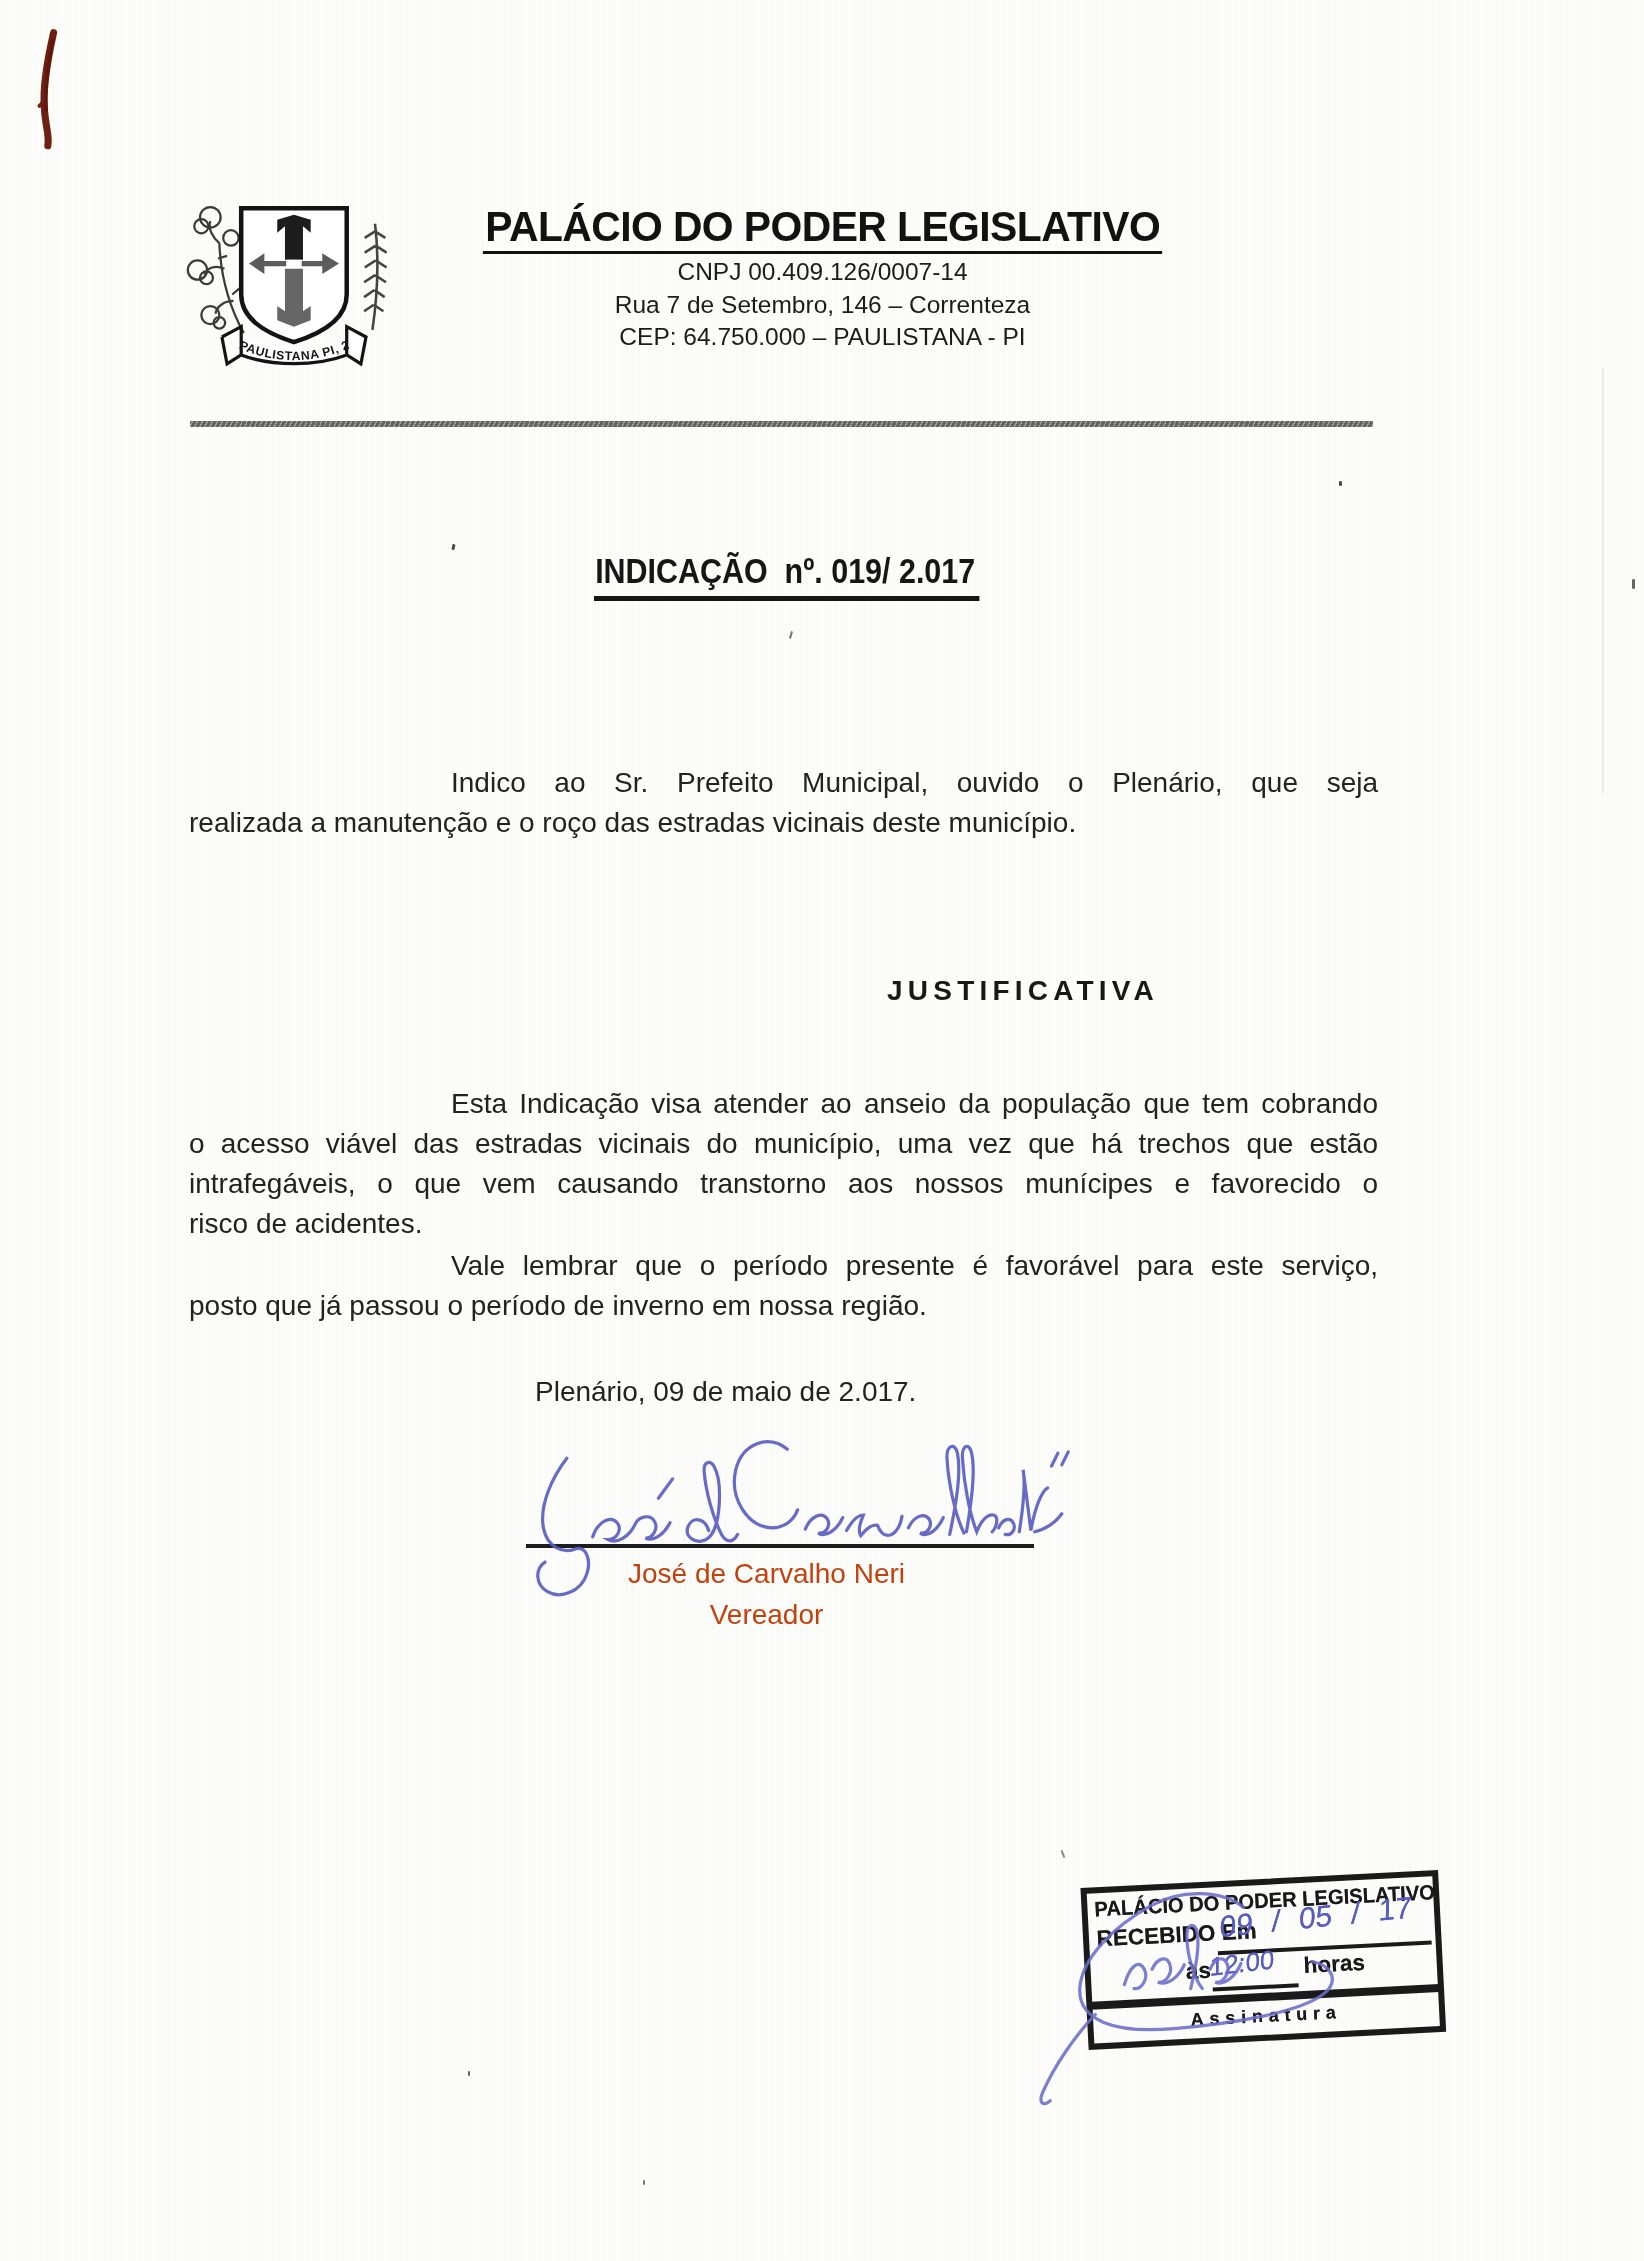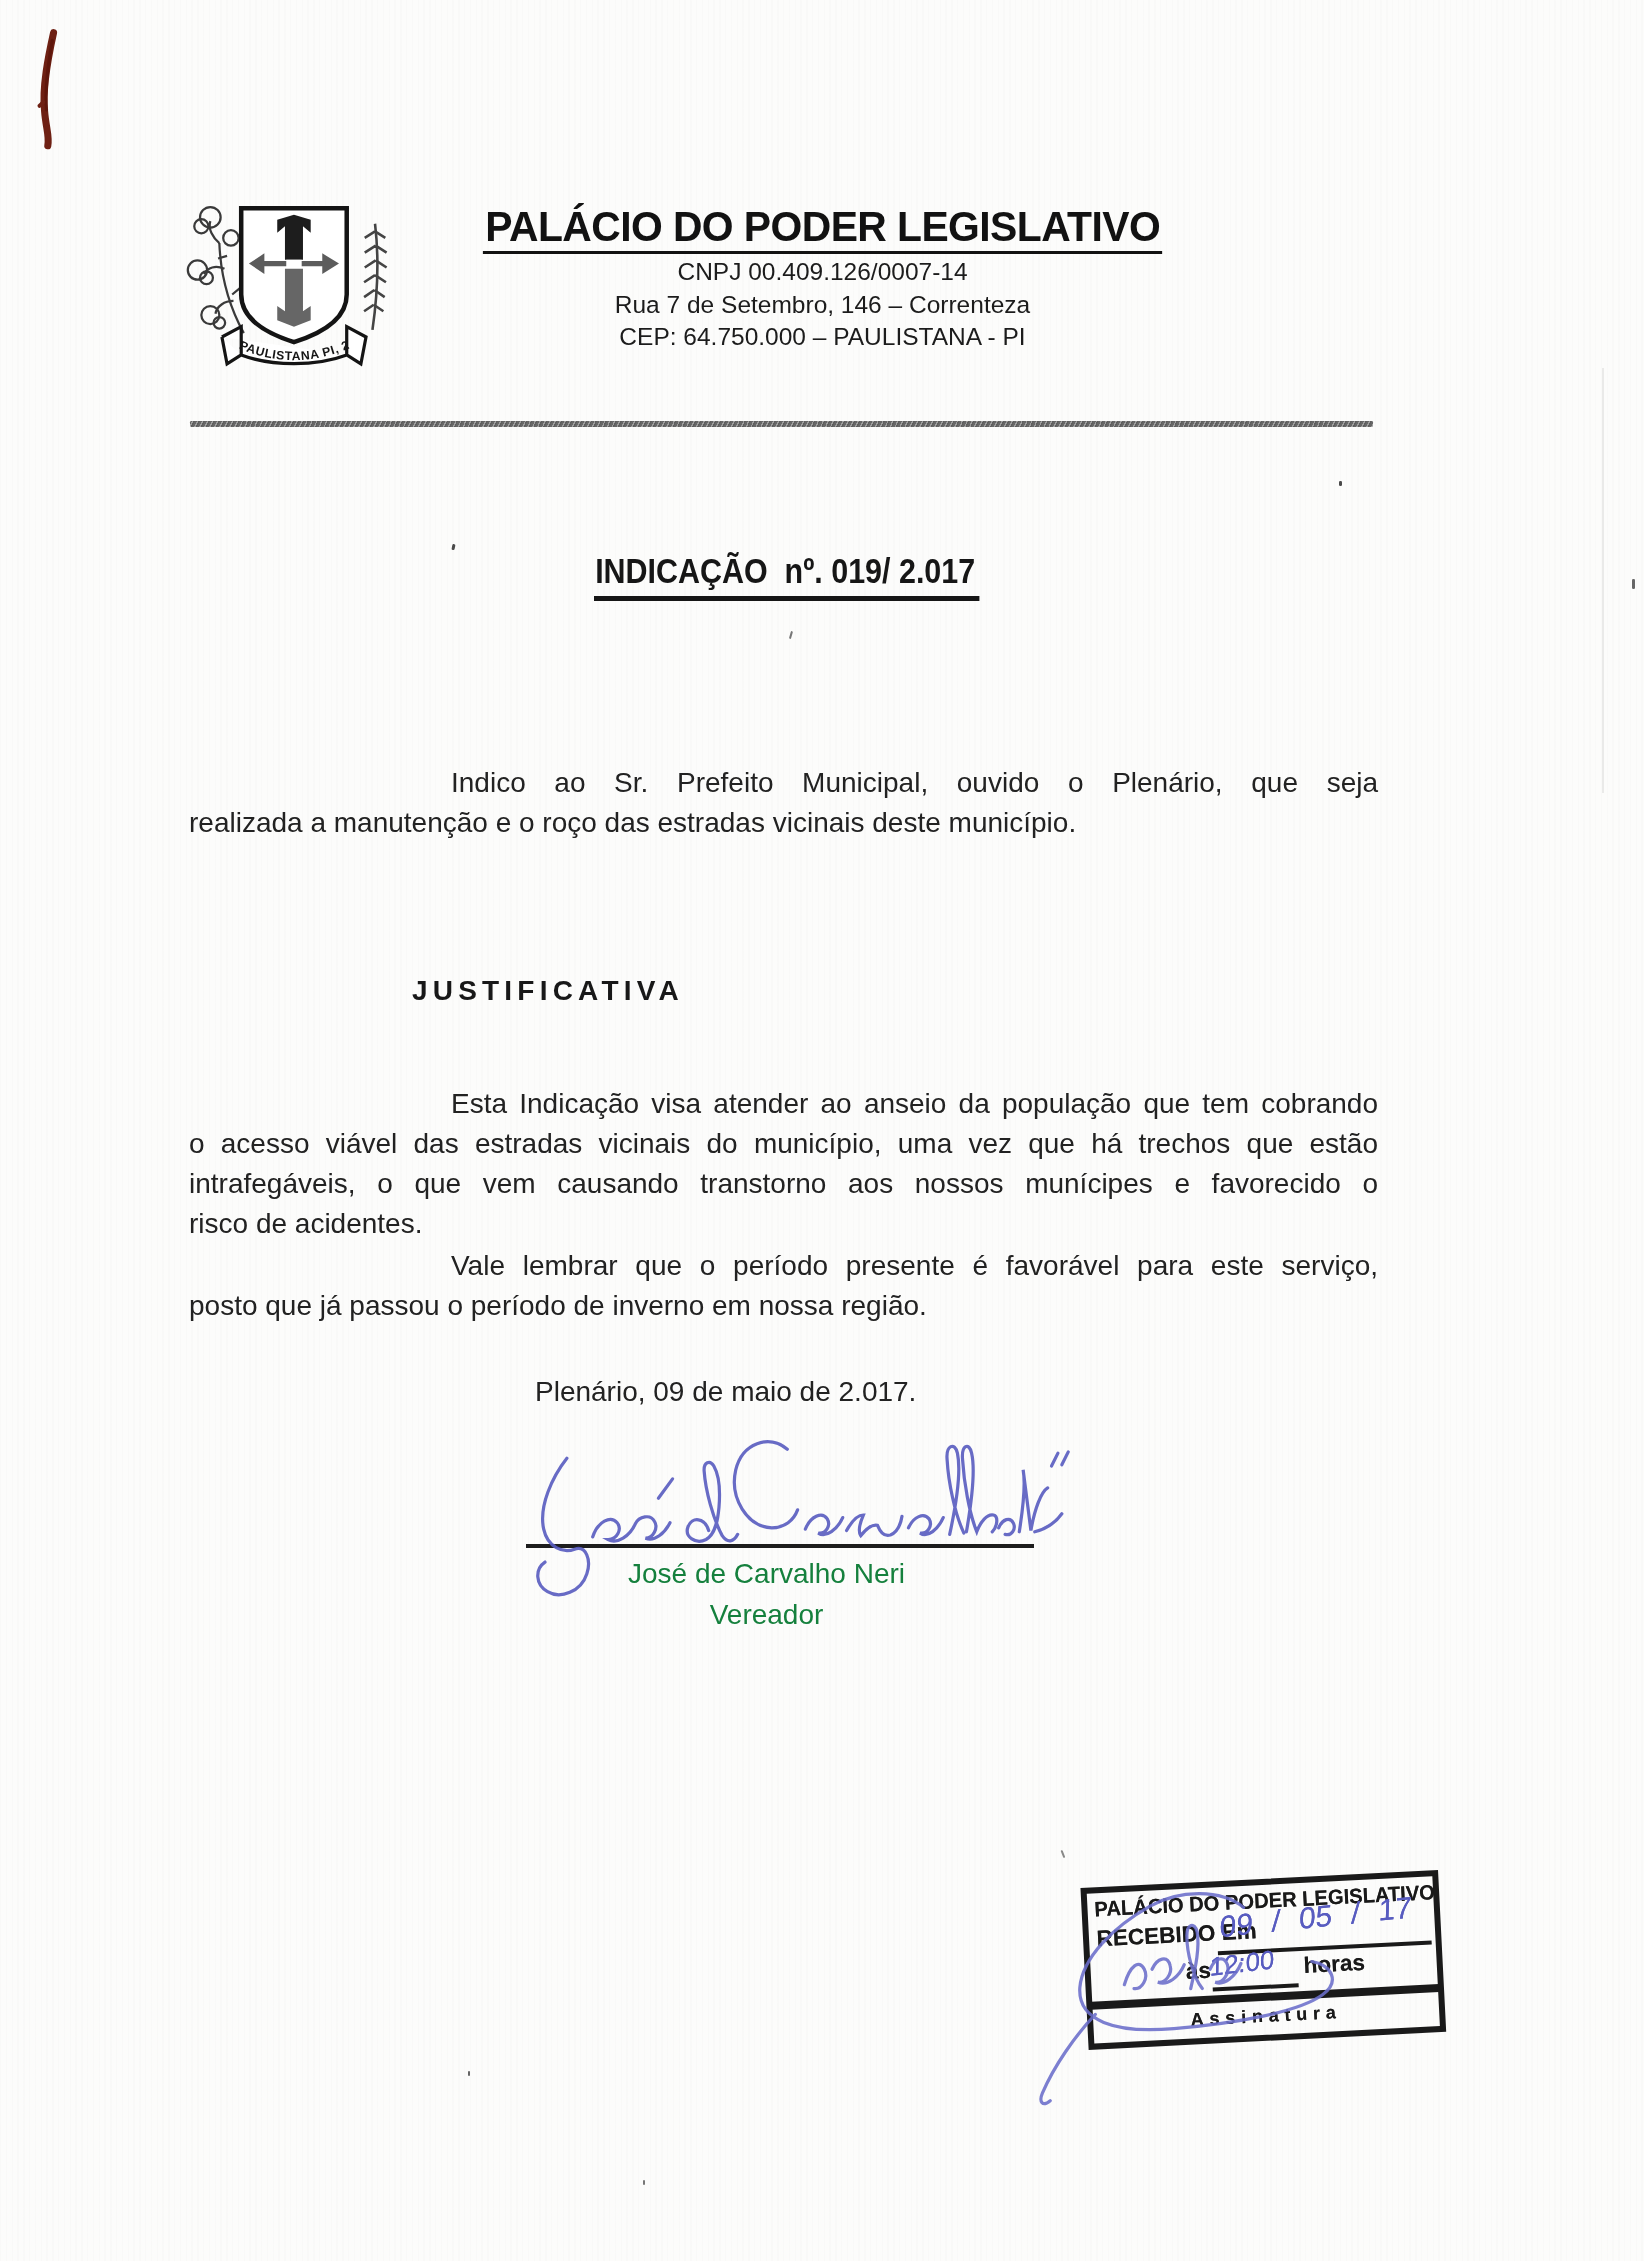--- a/index.html
+++ b/index.html
@@ -35,28 +35,28 @@
     transform:scaleX(.87);transform-origin:left center;color:#161616;
   }
   .doc-title .inner{display:inline-block;border-bottom:5.2px solid #161616;padding:0 5.2px 5.2px 1.3px;}
 
   
   .para{left:189px;width:1189px;font-size:28px;line-height:40px;color:#222;}
   .jline{text-align:justify;text-align-last:justify;height:40px;white-space:nowrap0;}
   .lline{text-align:left;height:40px;}
   .indent{padding-left:262px;}
   .just-head{
-    left:412px;top:975px;width:747px;text-align:left;
+    left:412px;top:975px;width:747px;text-align:right;
     font-size:28px;font-weight:bold;letter-spacing:5.2px;color:#181818;white-space:nowrap;
   }
   .date-line{left:535px;top:1376px;font-size:28px;color:#222;white-space:nowrap;}
 
   
   .sig-underline{left:526px;top:1544px;width:508px;height:3.9px;background:#1d1d1d;}
-  .sig-name-block{left:496px;top:1558px;width:541px;text-align:center;font-size:28px;color:#15803d;}
+  .sig-name-block{left:496px;top:1558px;width:541px;text-align:center;font-size:28px;color:#c2410c;}
   .sig-role{margin-top:9px;}
   .sig-svg{left:496px;top:1404px;}
 
   
   .stamp{
     left:1080px;top:1870px;width:358px;height:162px;
     border:6.4px solid #1a1a1a;box-sizing:border-box;
     transform:rotate(-2.9deg);transform-origin:top right;
     color:#191919;
   }

